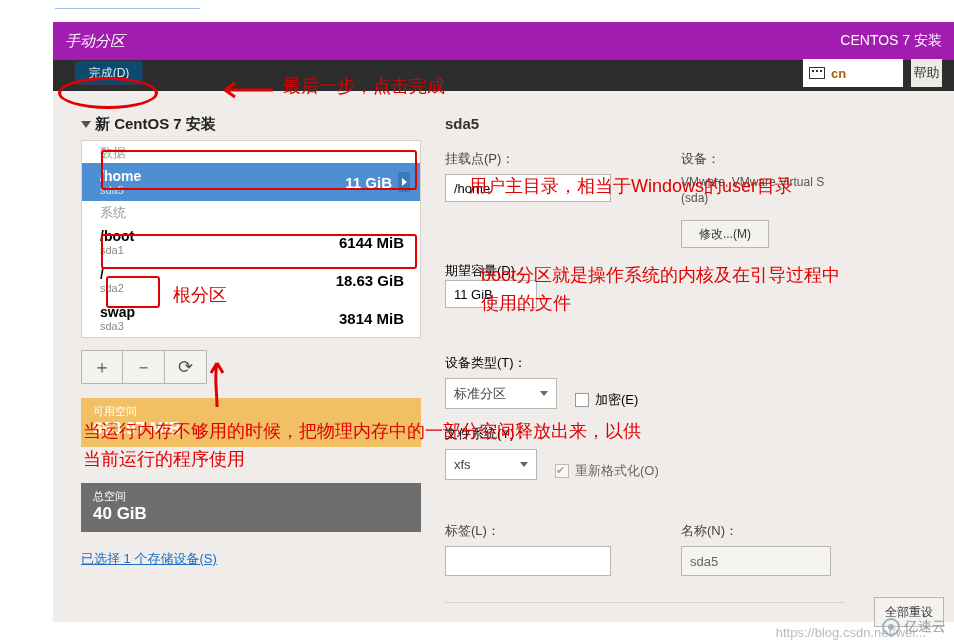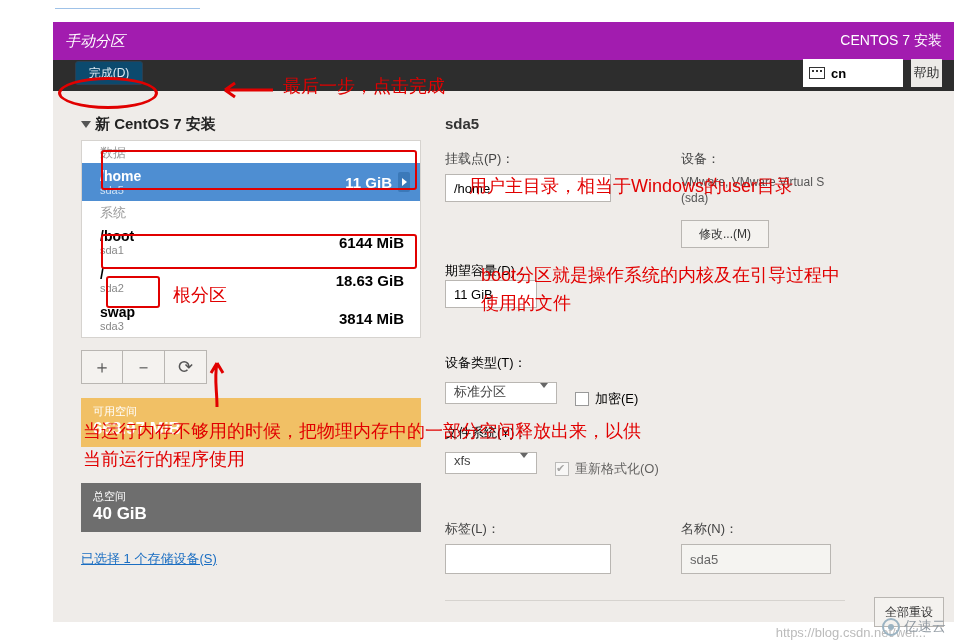--- a/index.html
+++ b/index.html
@@ -44,21 +44,21 @@
     .arrow-left {
       position: absolute; left: 160px; top: 58px; width: 60px; height: 18px;
       pointer-events: none;
     }
     .arrow-left svg { width: 60px; height: 20px; }
     .annotation-red { color: #e10000; font-size: 18px; font-weight: 500; position: absolute; pointer-events: none; }
     .ann-done { left: 230px; top: 52px; }
     .right-tools { display: flex; gap: 8px; align-items: center; margin-top: -1px; }
     .lang-box {
       background: #fff; height: 28px; width: 100px; display: flex; align-items: center;
-      padding: 0 6px; gap: 6px; font-weight: 700; color: #000000;
+      padding: 0 6px; gap: 6px; font-weight: 700; color: #a16207;
     }
     .kb-icon { width: 16px; height: 12px; border: 1px solid #333; display: inline-block; position: relative; }
     .kb-icon::after { content: ""; position: absolute; inset: 2px; border-top: 2px dotted #333; }
     .help-btn {
       background: #eceae7; height: 28px; width: 31px; display: flex; align-items: center; justify-content: center;
       color: #333;
     }
 
     .content { position: absolute; left: 28px; top: 93px; right: 0; bottom: 0; }
     .left-col { width: 340px; position: relative; }
@@ -136,22 +136,22 @@
       padding: 0 8px; font-size: 13px;
     }
     .dev-text { color: #555; width: 170px; font-size: 12px; line-height: 1.35; }
     .modify-btn {
       margin-top: 14px; height: 28px; width: 88px; border: 1px solid #b9b6b2;
       background: #f4f2ef; color: #333; font-size: 12px;
       display: flex; align-items: center; justify-content: center;
     }
 
     .select-box {
-      height: 22px; width: 112px; border: 1px solid #b9b6b2; background: #fff;
-      display: flex; align-items: flex-start; justify-content: space-between; padding: 0 8px;
+      height: 31px; width: 112px; border: 1px solid #b9b6b2; background: #fff;
+      display: flex; align-items: center; justify-content: space-between; padding: 0 8px;
       color: #444; font-size: 13px;
     }
     .sel-caret { width: 0; height: 0; border-left: 4px solid transparent; border-right: 4px solid transparent; border-top: 5px solid #666; }
     .chk-row { display: flex; align-items: center; gap: 6px; margin-top: 12px; }
     .chk { width: 14px; height: 14px; border: 1px solid #999; background: #fff; display: inline-block; }
     .chk.checked::after { content: "✔"; display: block; font-size: 11px; color: #777; line-height: 11px; }
     .sec-row { display: flex; align-items: center; gap: 18px; }
 
     .ann-home { left: 416px; top: 152px; font-size: 18px; }
     .ann-boot { left: 428px; top: 240px; width: 360px; line-height: 1.55; font-size: 18px; }

